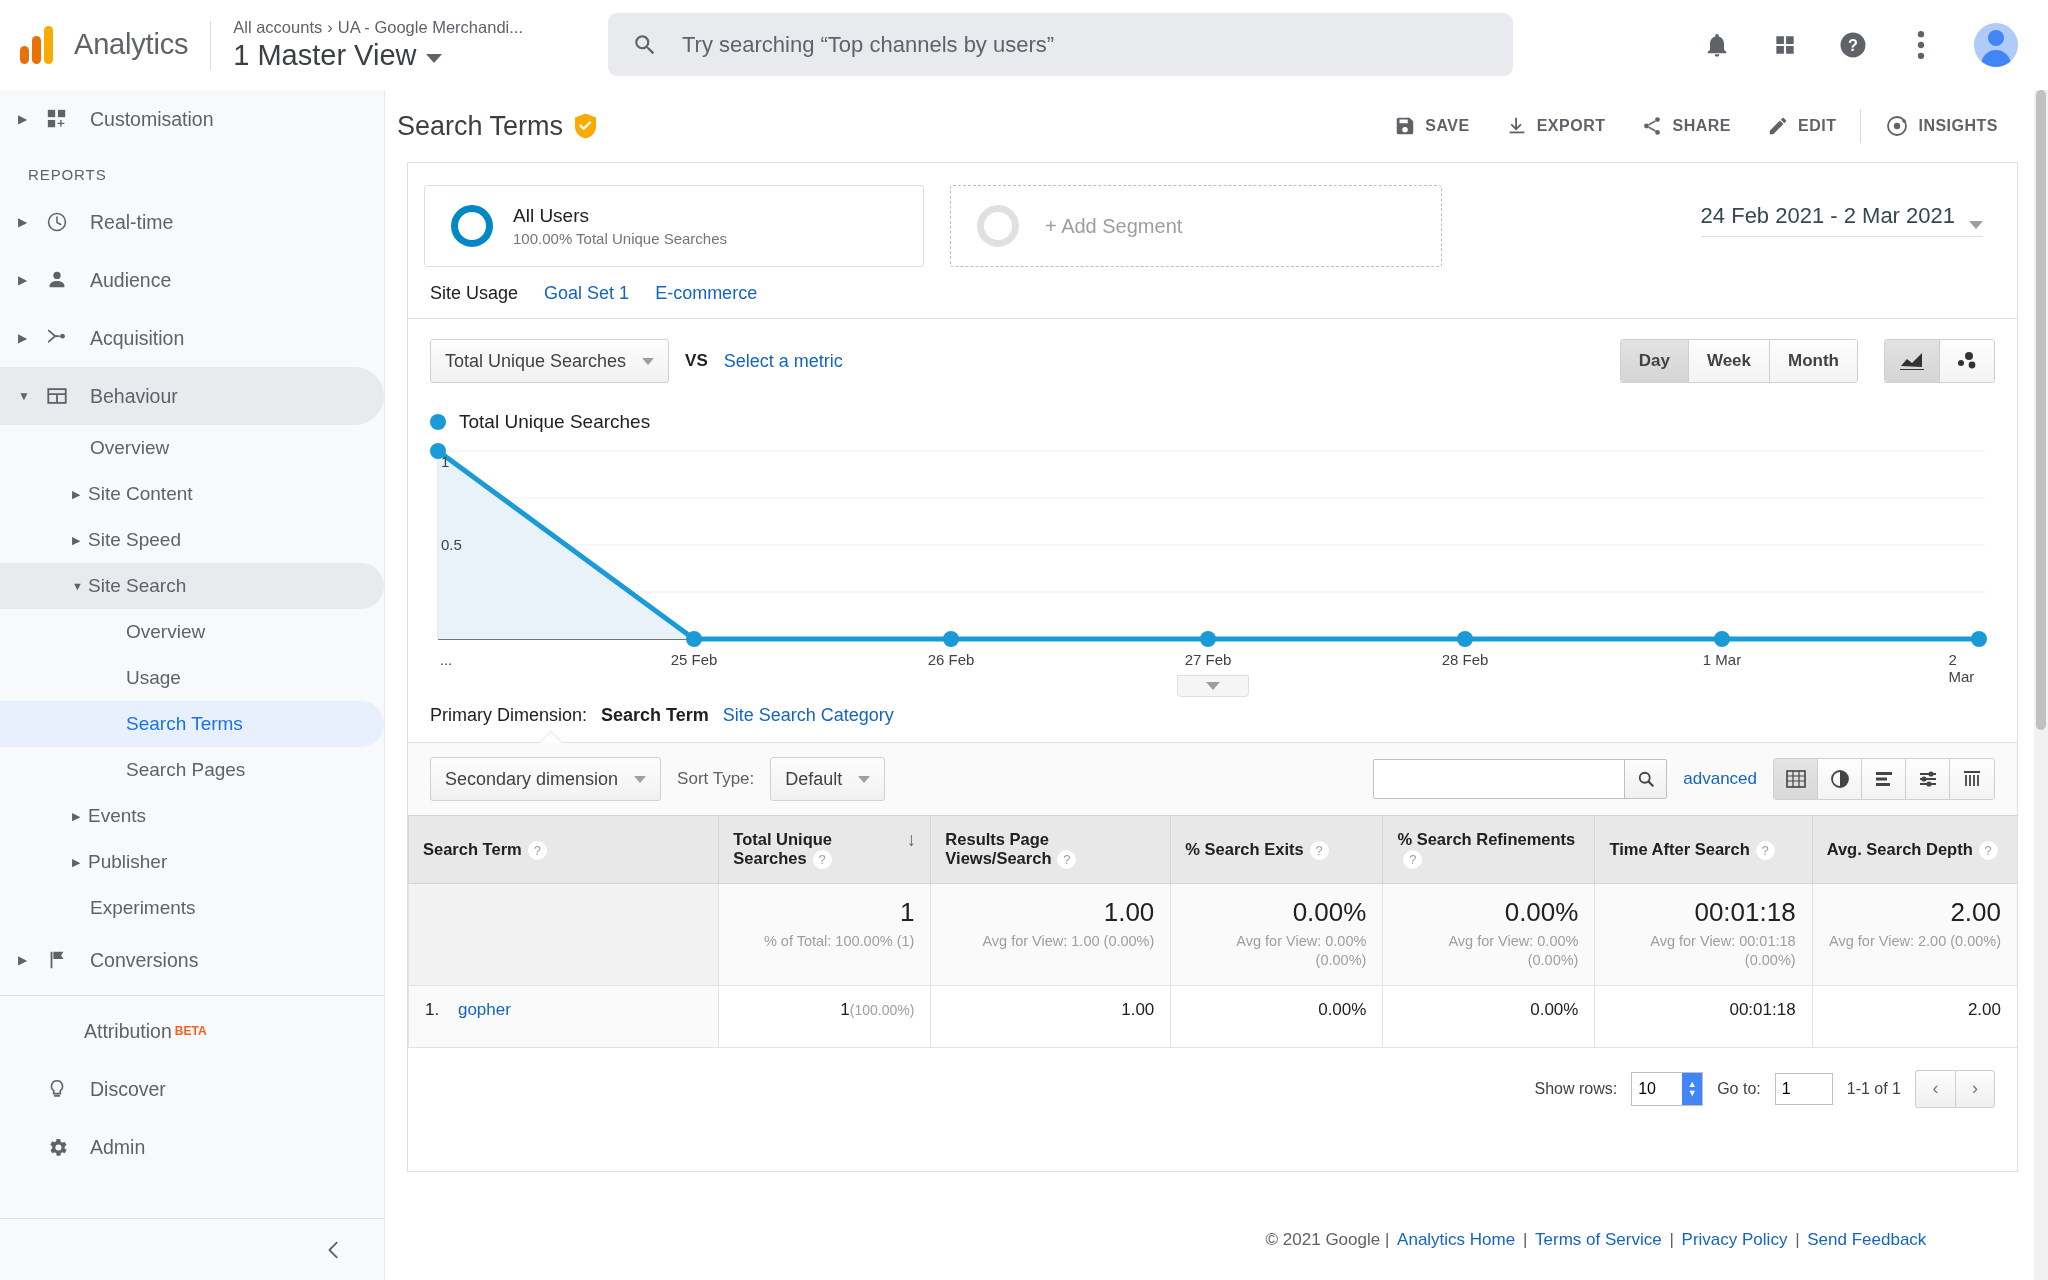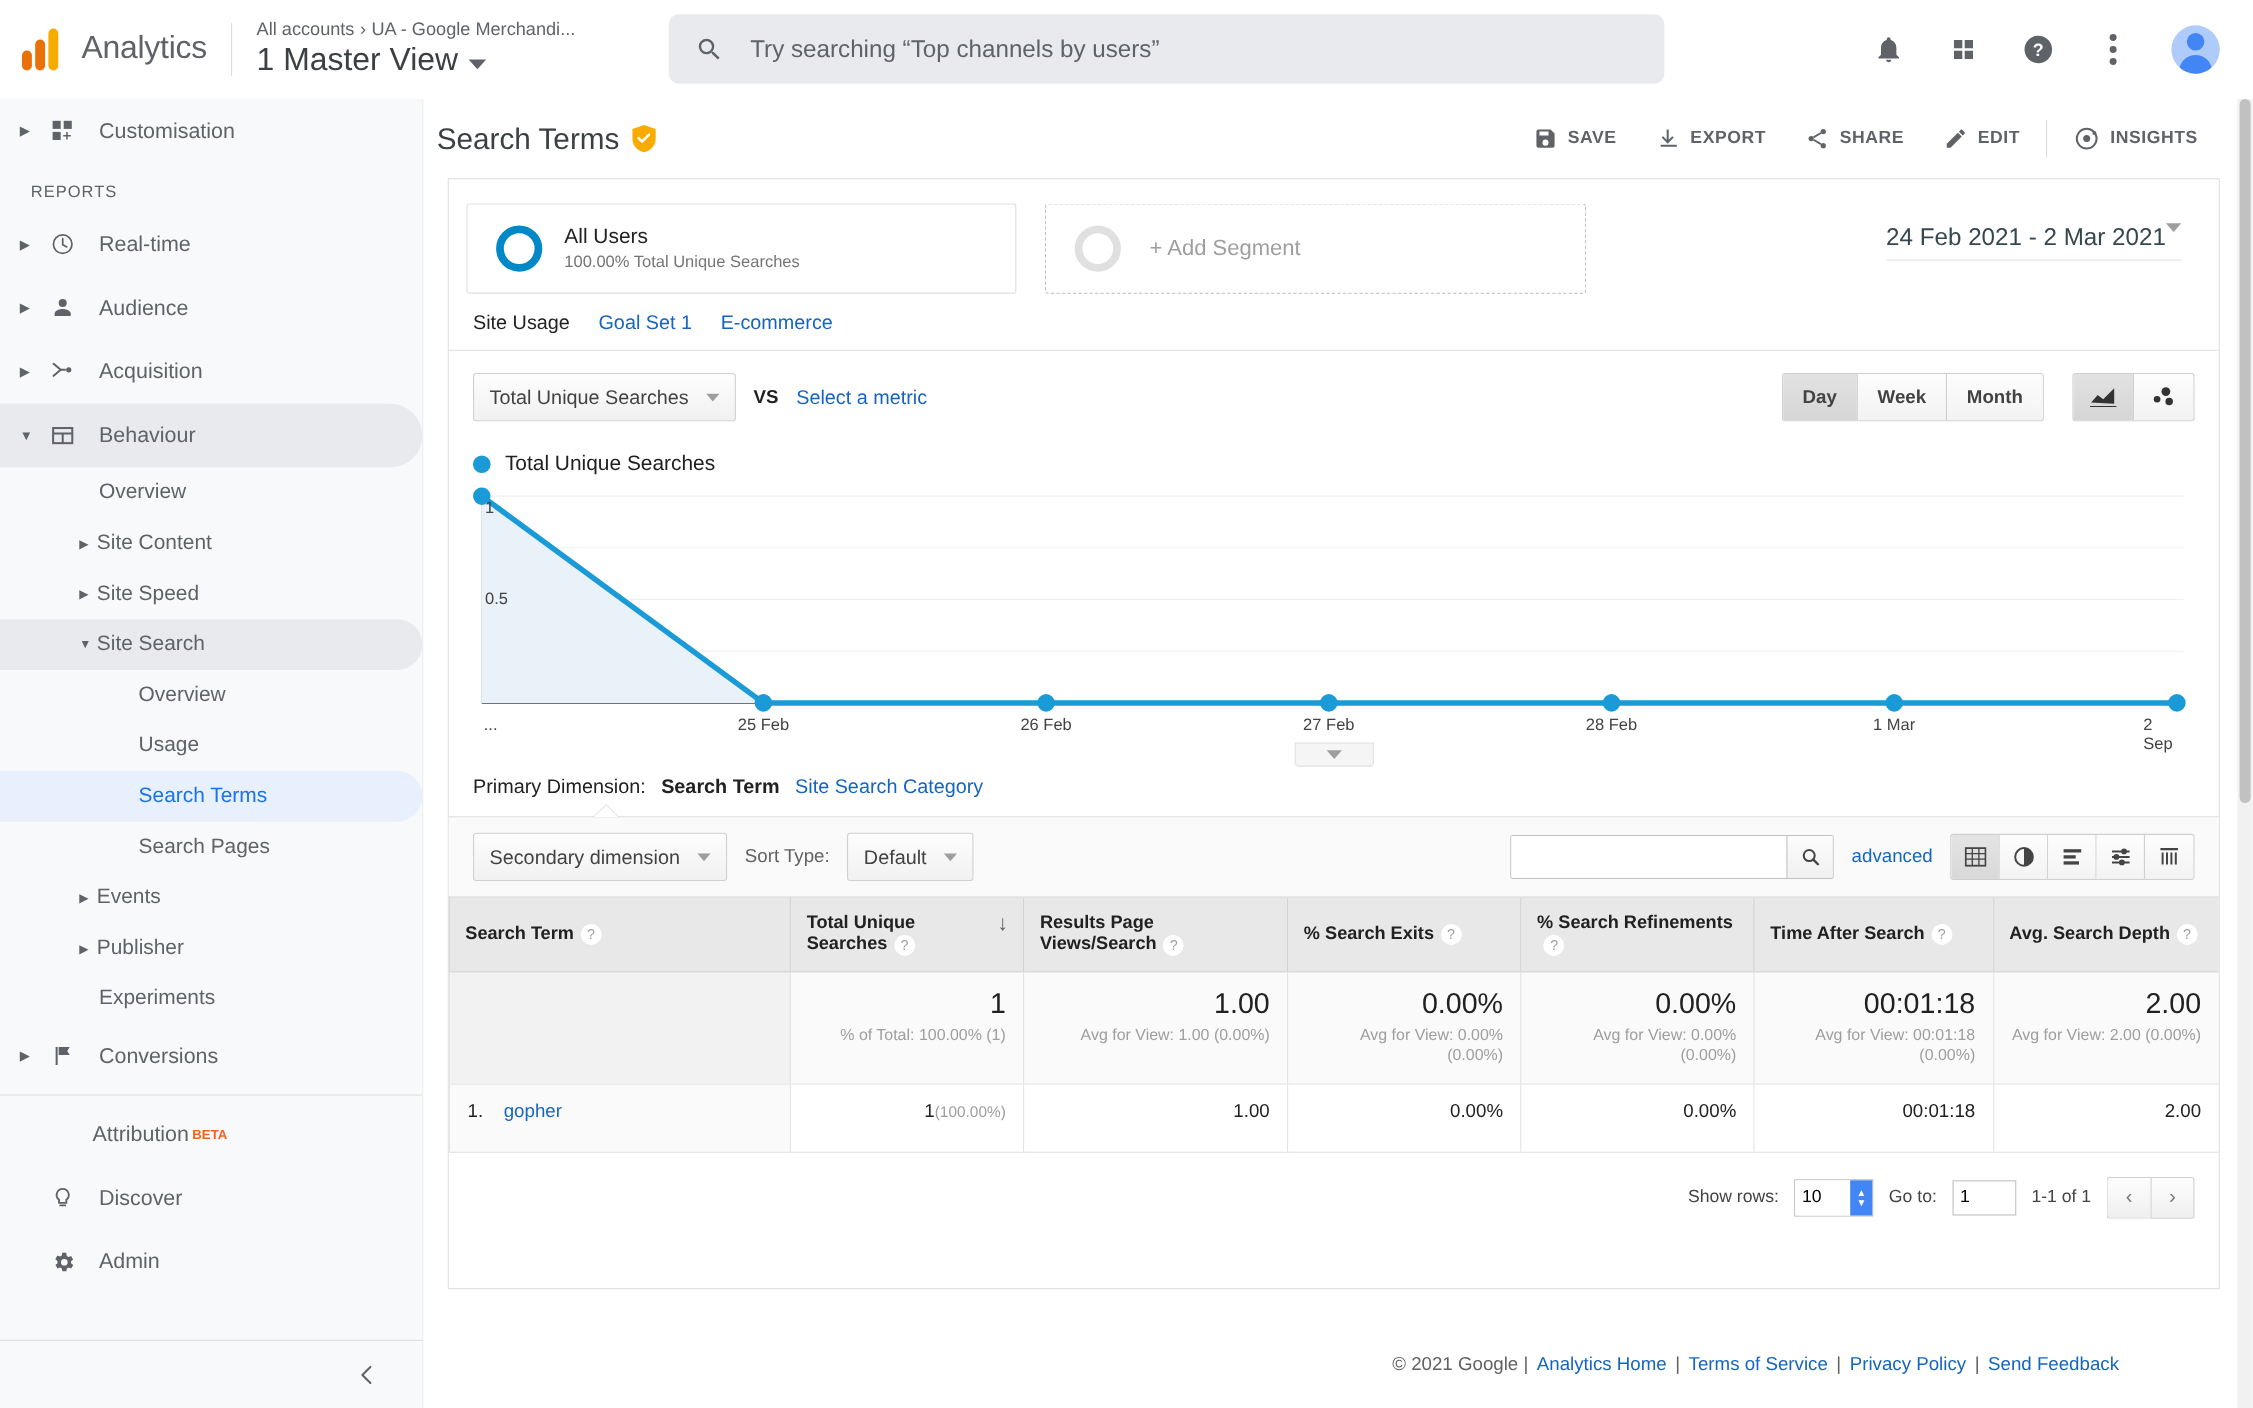--- a/index.html
+++ b/index.html
@@ -137,21 +137,21 @@
   .seg-title { font-size: 19px; color: #212121; }
   .seg-sub { font-size: 15px; color: #757575; margin-top: 3px; }
   .seg-add {
     width: 492px; height: 82px; border: 1px dashed #bdbdbd; border-radius: 3px;
     display: flex; align-items: center; padding-left: 26px; margin-left: 26px; background: #fff;
     cursor: pointer;
   }
   .seg-add-label { font-size: 20px; color: #9e9e9e; margin-left: 26px; }
   .date-range {
     margin-left: auto; margin-right: 18px; margin-top: 18px;
-    display: flex; align-items: flex-start; cursor: pointer;
+    display: flex; align-items: flex-end; gap: 14px; cursor: pointer;
     border-bottom: 1px solid #e0e0e0; padding-bottom: 7px;
   }
   .date-text { font-size: 22px; color: #37474f; }
   .caret-sm {
     width: 0; height: 0; border-left: 7px solid transparent; border-right: 7px solid transparent;
     border-top: 8px solid #9e9e9e;
   }
 
   
   .tabs-row { margin: 26px 16px 0 16px; border-bottom: 1px solid #e0e0e0; display: flex; }
@@ -660,21 +660,21 @@
       <div class="ylab" style="left:11px; top:93px;">0.5</div>
     </div>
 
     <div class="xlabels">
       <span class="xlab" style="left:16px;">...</span>
       <span class="xlab" style="left:264px;">25 Feb</span>
       <span class="xlab" style="left:521px;">26 Feb</span>
       <span class="xlab" style="left:778px;">27 Feb</span>
       <span class="xlab" style="left:1035px;">28 Feb</span>
       <span class="xlab" style="left:1292px;">1 Mar</span>
-      <span class="xlab" style="left:1534px;">2 Sep</span>
+      <span class="xlab" style="left:1534px;">2 Mar</span>
       <div class="collapse-tab">
         <span class="caret-sm"></span>
       </div>
     </div>
 
     <div class="primary-row">
       <span class="pd-label">Primary Dimension:</span>
       <span class="pd-active">Search Term</span>
       <span class="pd-link">Site Search Category</span>
       <span class="pd-notch-b"></span>

